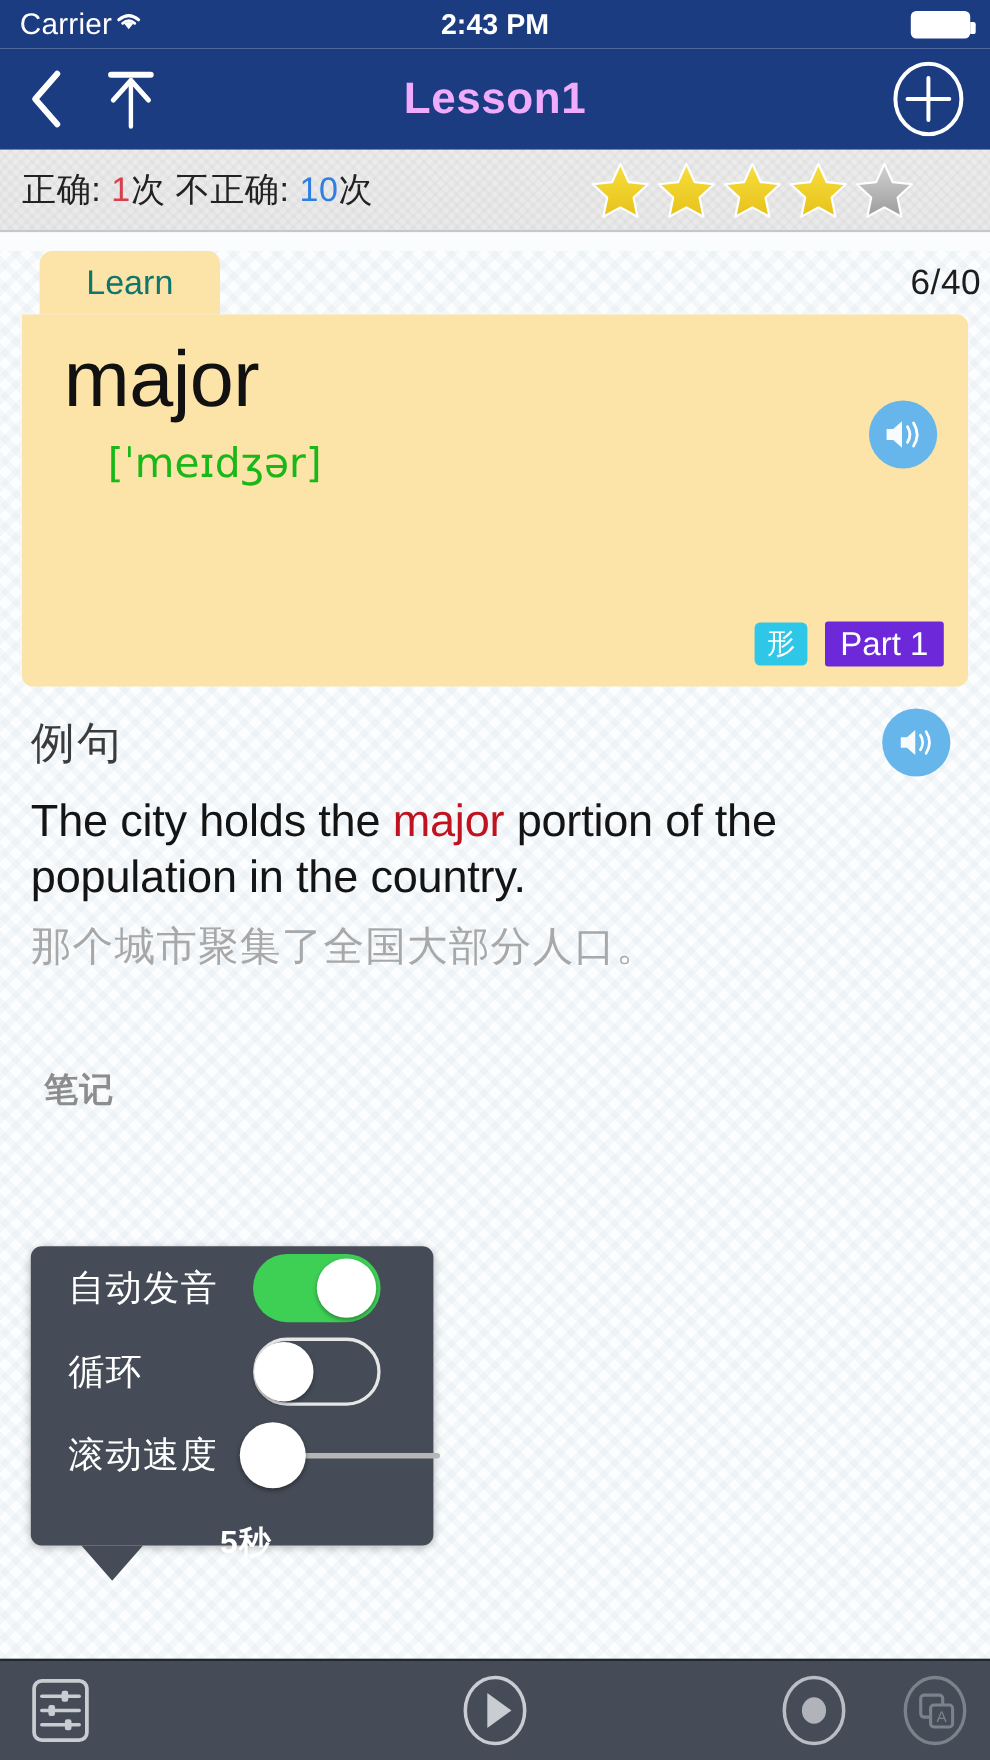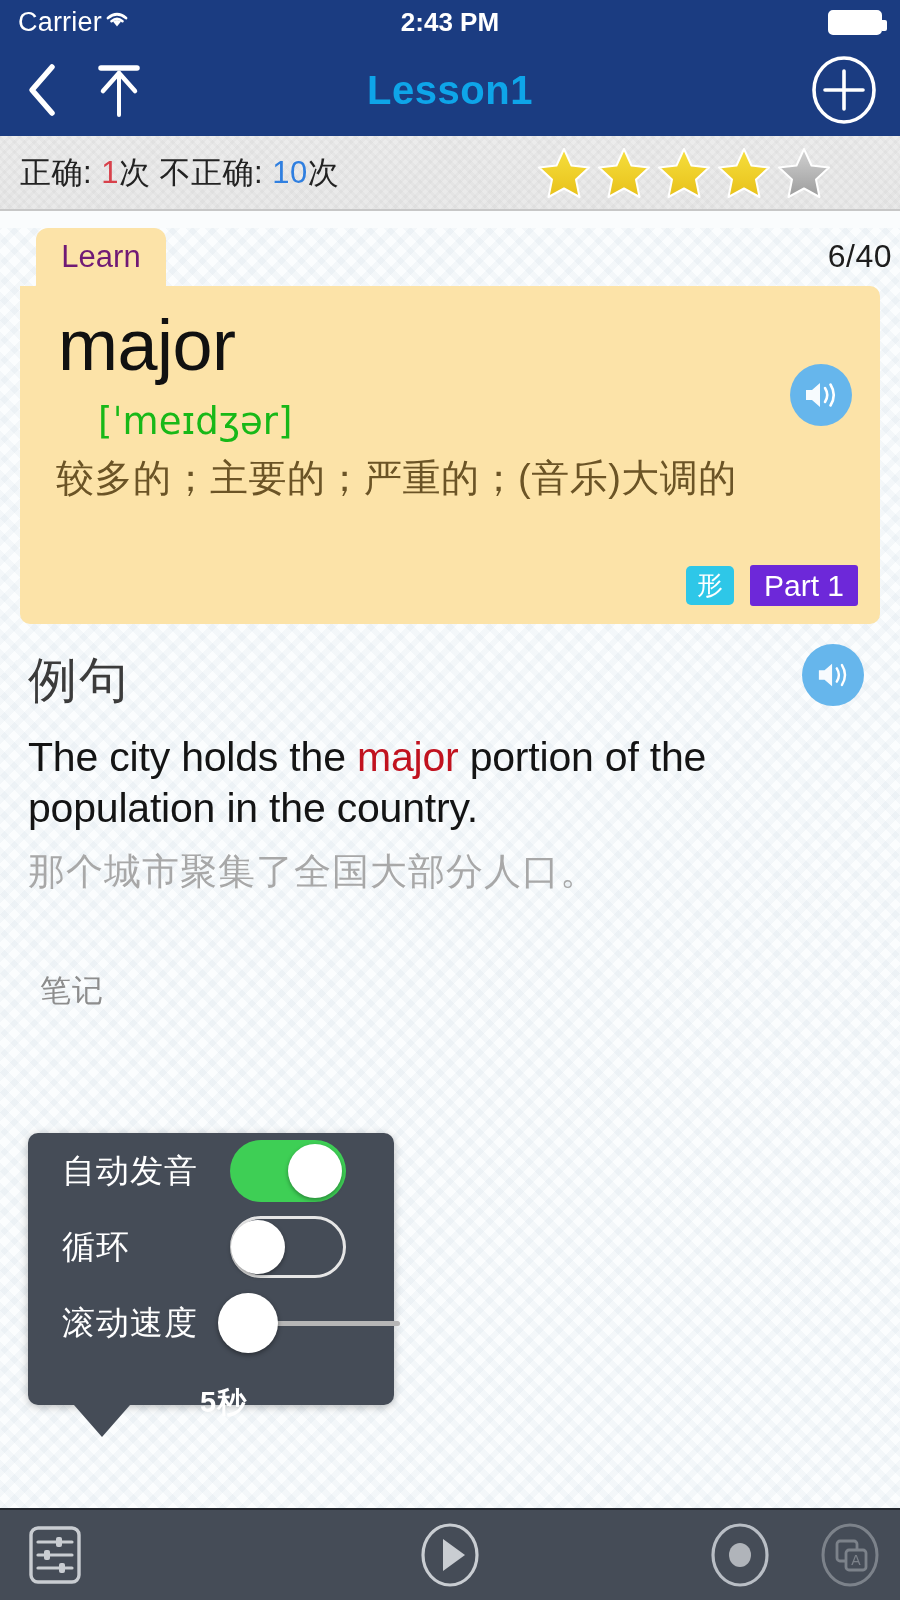--- a/index.html
+++ b/index.html
@@ -28,21 +28,21 @@
     width:54px; height:25px; border:3px solid #fff; border-radius:5px;
     position:relative; background:#fff;
   }
   .battery:after{
     content:""; position:absolute; right:-8px; top:7px; width:5px; height:11px;
     background:#fff; border-radius:0 2px 2px 0;
   }
 
   
   .navbar {
-    height:92px; background:#1b3c81; color:#0ea5e9;
+    height:92px; background:#1b3c81; color:#f0abfc;
     display:flex; align-items:center; padding:0 22px; position:relative;
   }
   .nav-left { display:flex; align-items:center; gap:26px; }
   .nav-title {
     position:absolute; left:0; right:0; text-align:center;
     font-size:40px; font-weight:bold; pointer-events:none; letter-spacing:.5px;
   }
   .nav-right { margin-left:auto; z-index:2; }
 
   
@@ -66,24 +66,24 @@
     background:
       repeating-linear-gradient(45deg, rgba(150,175,195,.075) 0 6px, transparent 6px 14px),
       repeating-linear-gradient(-45deg, rgba(150,175,195,.075) 0 6px, transparent 6px 14px),
       #fbfdfe;
     overflow:hidden;
   }
 
   
   .card-head { position:relative; height:58px; }
   .learn-tab {
-    position:absolute; left:36px; top:0; width:130px; height:58px;
+    position:absolute; left:36px; top:0; width:164px; height:58px;
     background:#fce3a8; border-radius:12px 12px 0 0;
     display:flex; align-items:center; justify-content:center;
-    font-size:31px; color:#701a75;
+    font-size:31px; color:#0f766e;
   }
   .counter {
     position:absolute; right:8px; top:10px;
     font-size:32px; color:#1d1d1d; letter-spacing:.5px;
   }
   .word-card {
     margin:0 20px 0 20px; background:#fce3a8;
     border-radius:10px; border-top-left-radius:0;
     padding:22px 26px 20px 26px; position:relative; min-height:338px;
   }
@@ -105,38 +105,38 @@
     padding:3px 11px; border-radius:5px; line-height:1.25;
   }
   .tag-part {
     background:#6d28d9; color:#fff; font-size:30px; font-weight:normal;
     padding:2px 14px; border-radius:3px; line-height:1.25;
   }
   .spk-card { position:absolute; right:28px; top:78px; }
 
   
   .example { padding:24px 28px 0 28px; position:relative; }
-  .ex-label { font-size:49px; color:#3b3b3b; letter-spacing:2px;font-family:Liberation Mono, monospace; }
+  .ex-label { font-size:40px; color:#3b3b3b; letter-spacing:2px;font-family:Liberation Mono, monospace; }
   .spk-ex { position:absolute; right:36px; top:20px; }
   .ex-en {
     font-size:41px; color:#141414; line-height:1.25; margin-top:18px;
     letter-spacing:-.2px;
   }
   .ex-en .hl { color:#c1121f; }
   .ex-zh { font-size:37px; color:#a8a8a8; margin-top:12px; letter-spacing:1px; }
 
   .speaker {
     width:62px; height:62px; border-radius:50%; background:#66b6ec;
     display:flex; align-items:center; justify-content:center;
   }
 
   
   .notes-label {
     position:absolute; left:0; right:0; top:742px; padding:0 40px;
-    font-size:31px; color:#8d8d8d; letter-spacing:1px;
+    font-size:31px; color:#8d8d8d; letter-spacing:1px;font-weight:bold;
   }
   .notes-row {
     position:absolute; left:0; right:0; top:795px; height:102px;
     background:#fdfeff; border-top:2px solid #dfe4e8; border-bottom:2px solid #dfe4e8;
     display:flex; align-items:center; padding:0 26px;
   }
   .note-placeholder { font-size:37px; color:#b9b9b9; margin-left:26px; letter-spacing:1px; }
   .chev-right { margin-left:auto; margin-right:12px; }
 
   
@@ -294,21 +294,20 @@
   <div class="content">
 
     <div class="card-head">
       <div class="learn-tab">Learn</div>
       <div class="counter">6/40</div>
     </div>
 
     <div class="word-card">
       <div class="word">major</div>
       <div class="phonetic">[ˈmeɪdʒər]</div>
-      <div class="definition">较多的；主要的；严重的；(音乐)大调的</div>
 
       <div class="tags">
         <span class="tag-pos">形</span>
         <span class="tag-part">Part 1</span>
       </div>
 
       <div class="spk-card speaker">
         <svg width="38" height="34" viewBox="0 0 38 34">
           <path d="M4 12 H10 L18 5 V29 L10 22 H4 Z" fill="#fff" opacity=".95"></path>
           <path d="M23 10 Q27.5 17 23 24" stroke="#fff" stroke-width="2.6" fill="none" stroke-linecap="round"></path>

